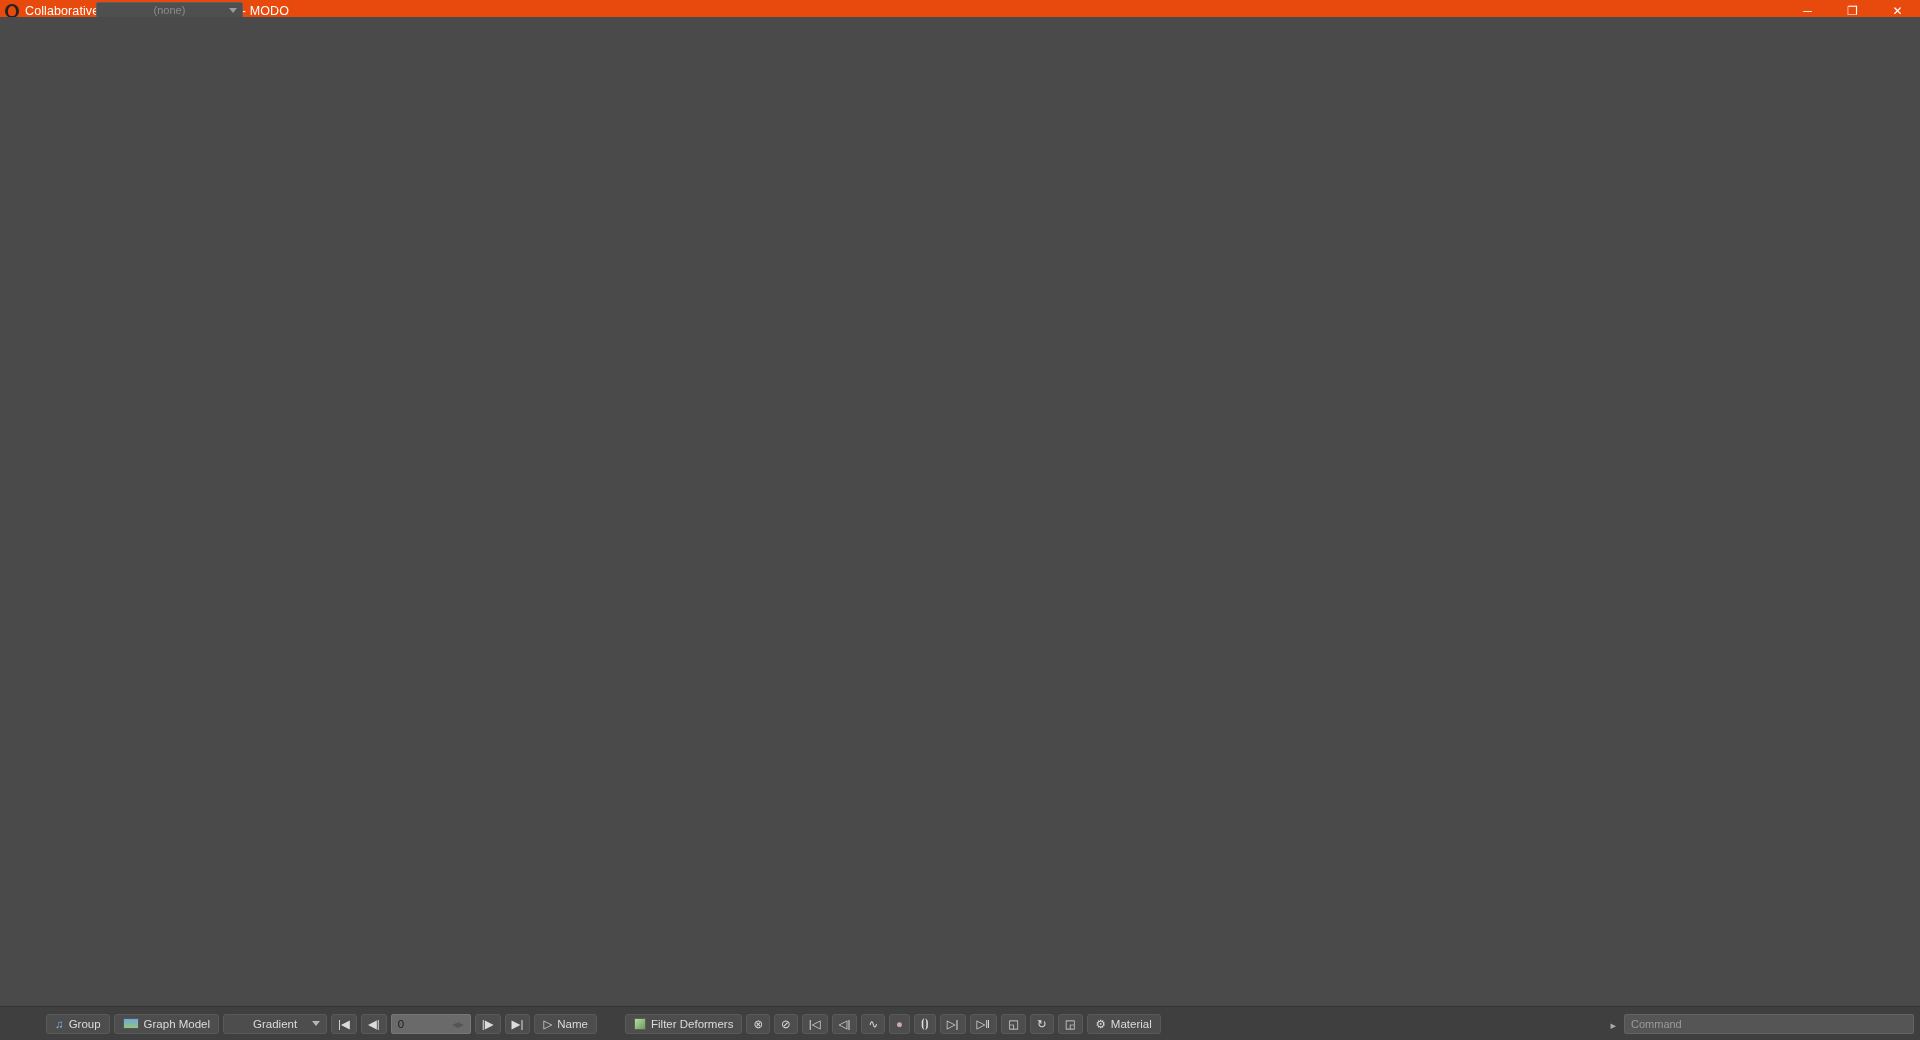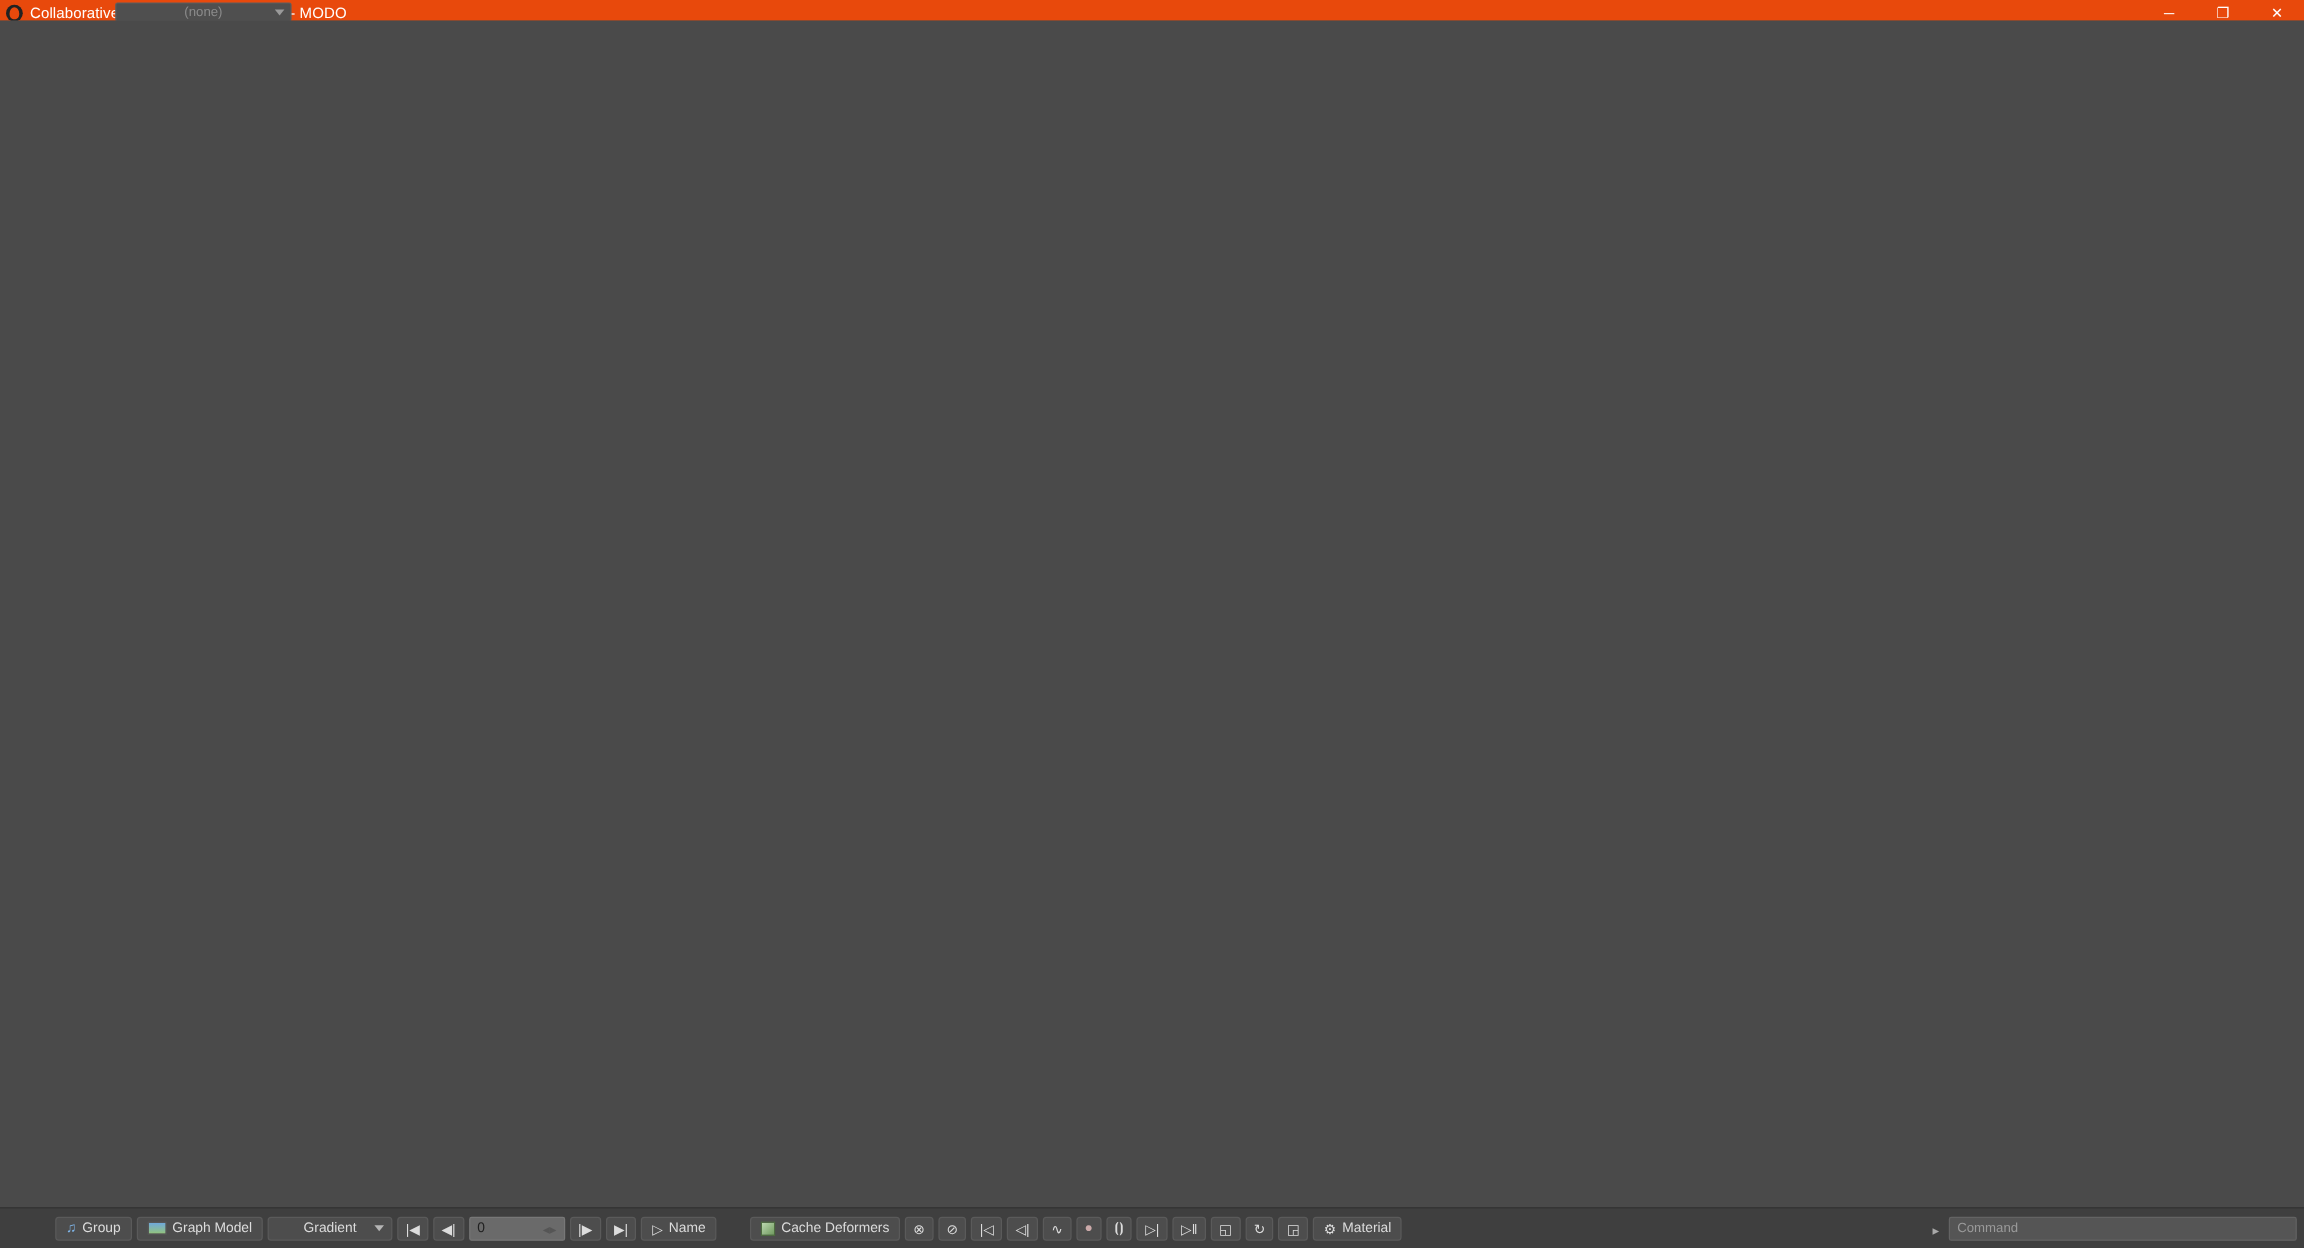--- a/index.html
+++ b/index.html
@@ -821,21 +821,21 @@
     </div>
   <div class="bb icoonly">
       <span>▶|</span>
     </div>
   <div class="bb">
     <span>▷</span>
     <span>Name</span>
   </div>
   <div class="bb" style="margin-left:24px;">
     <span style="display:inline-block;width:12px;height:12px;background:linear-gradient(135deg,#bcd8b0,#6f9a5e);border:1px solid #4d6b40;"></span>
-    <span>Cache Deformers</span>
+    <span>Filter Deformers</span>
   </div>
   <div class="bb icoonly">
       <span>⊗</span>
     </div>
   <div class="bb icoonly">
       <span>⊘</span>
     </div>
   <div class="bb icoonly">
       <span>|◁</span>
     </div>

